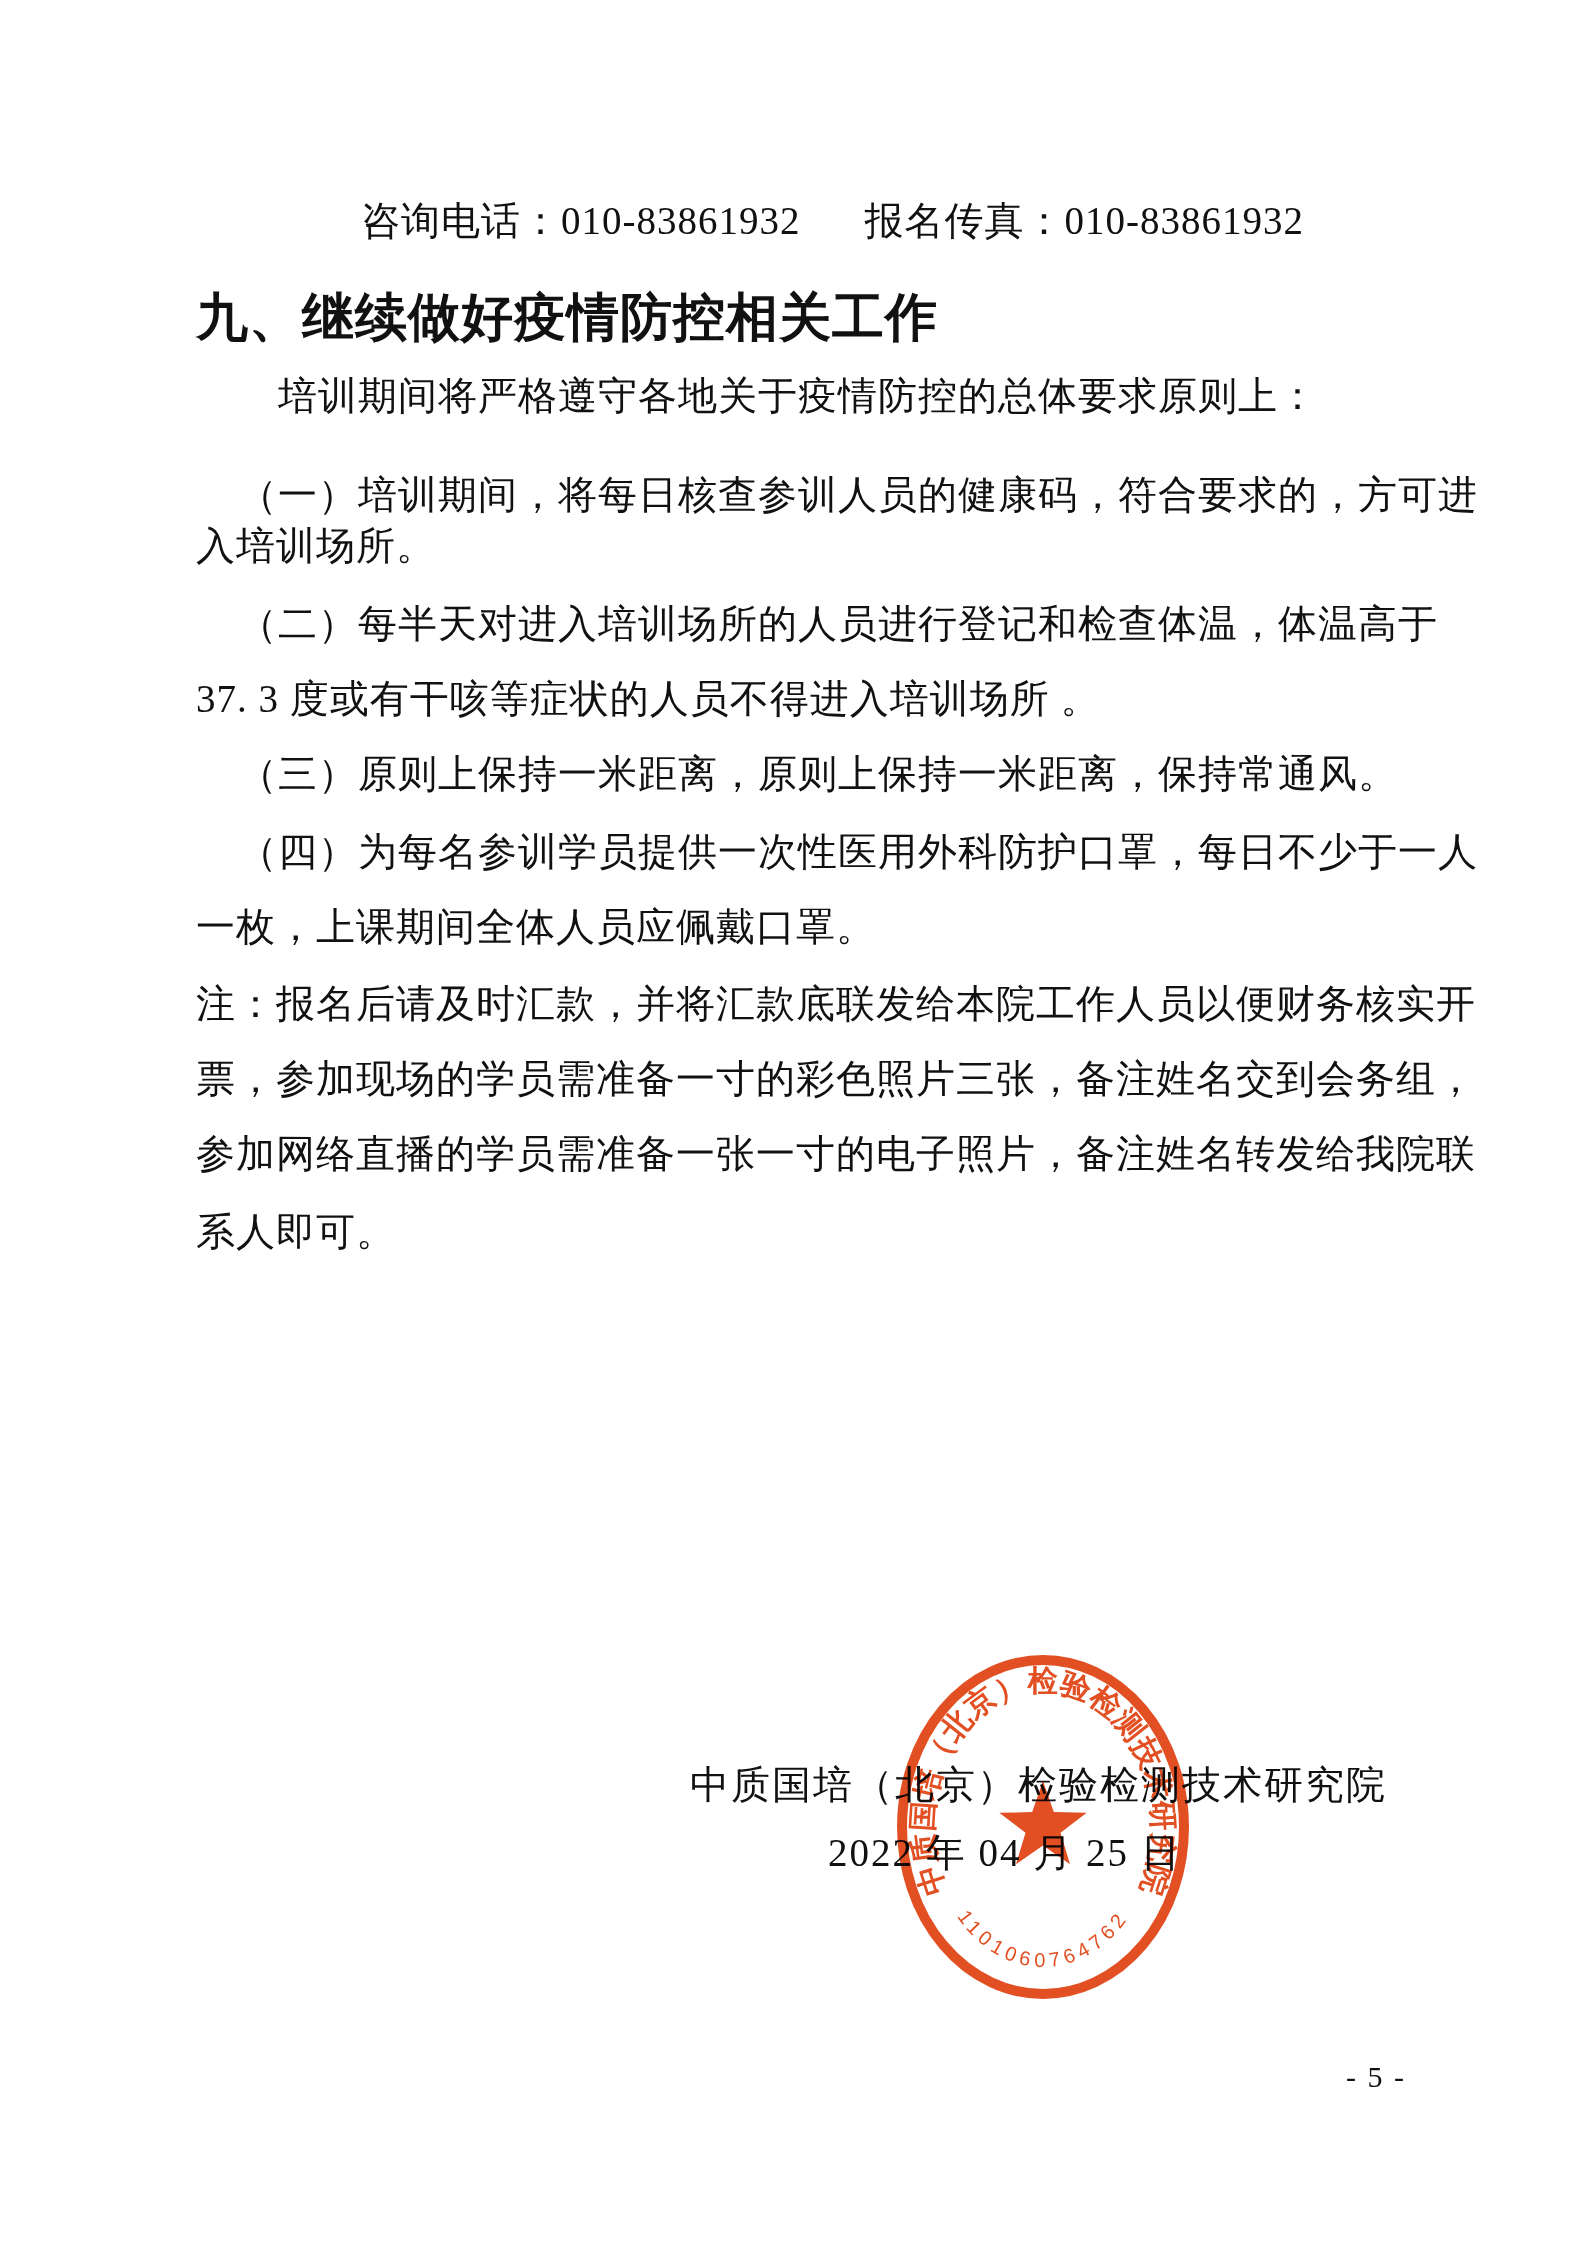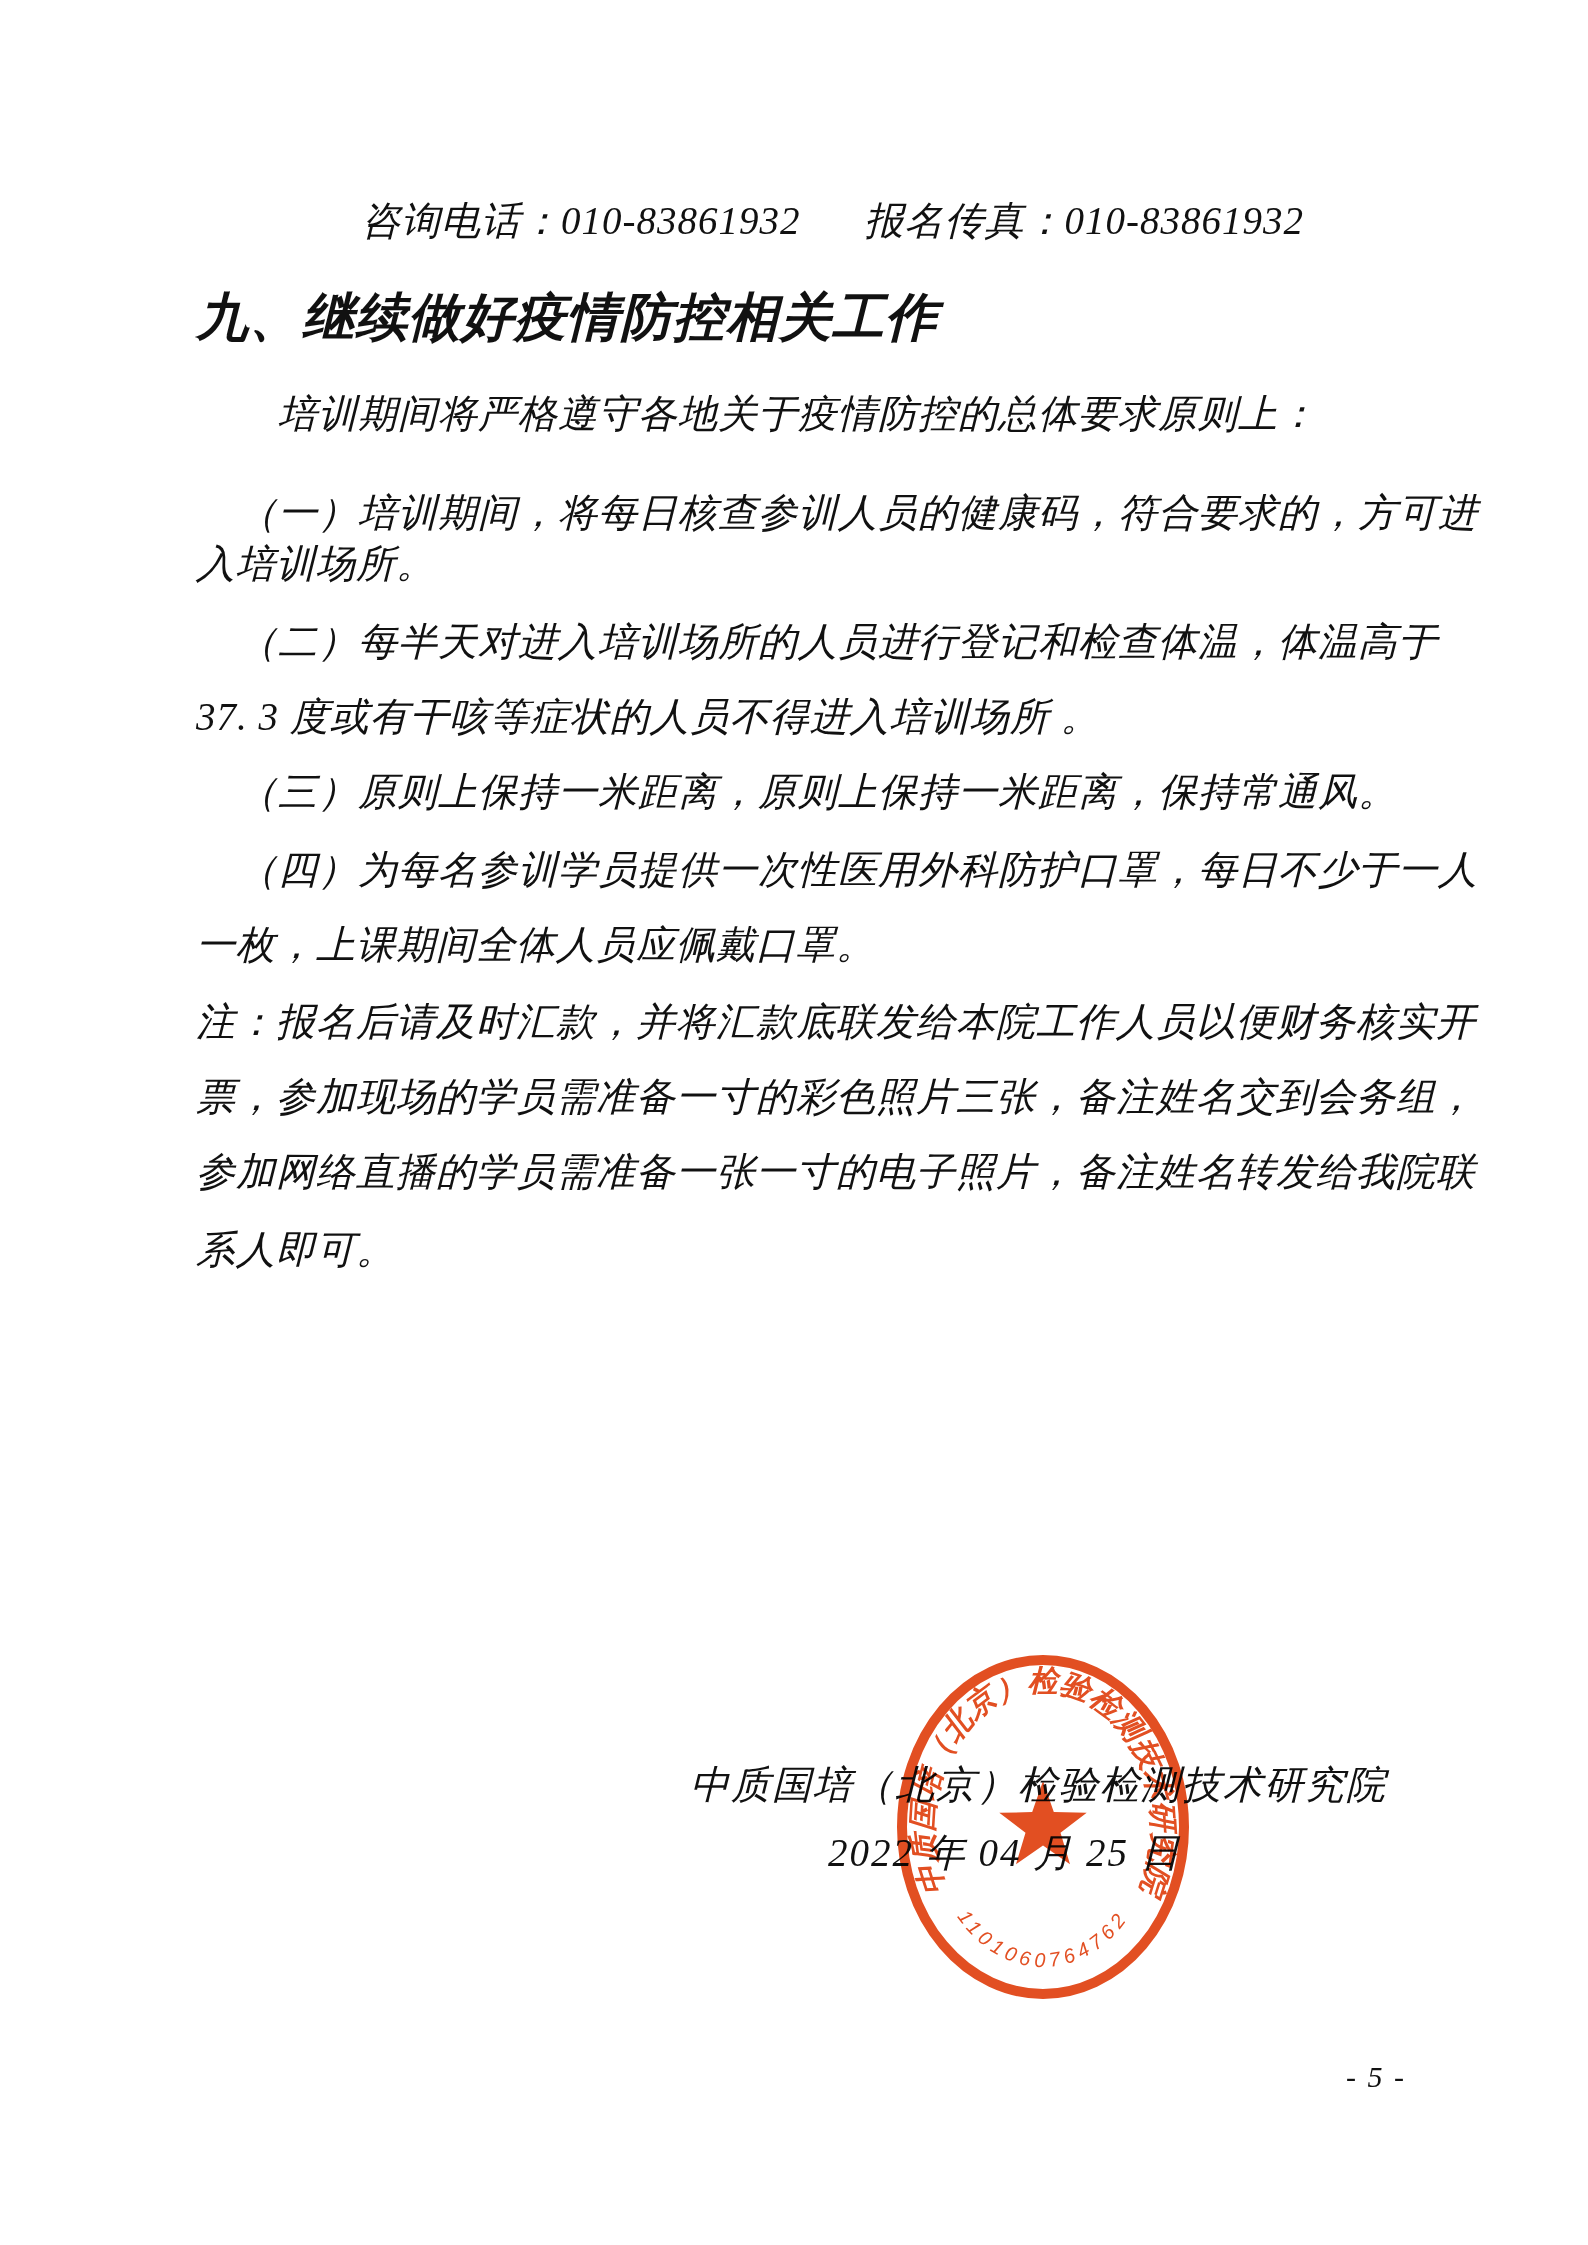--- a/index.html
+++ b/index.html
@@ -4,30 +4,28 @@
 <style>
   html,body { margin:0; padding:0; background:#888; }
   .page {
     position:relative;
     width:1588px; height:2245px;
     margin:0 auto;
     background:#ffffff;
     font-family:"Liberation Serif", serif;
     color:#111111;
     overflow:hidden;
-    font-style:italic;
   }
   .line {
     position:absolute;
     left:196px;
     font-size:39px;
     line-height:1.2;
     letter-spacing:1px;
     white-space:pre;
-    margin-top:18px;
   }
   .contact-row {
     position:absolute;
     left:361px; top:198px;
     display:flex; gap:64px;
     font-size:39px; line-height:1.2; letter-spacing:1px; white-space:pre;
   }
   .heading {
     position:absolute;
     left:196px; top:286px;

